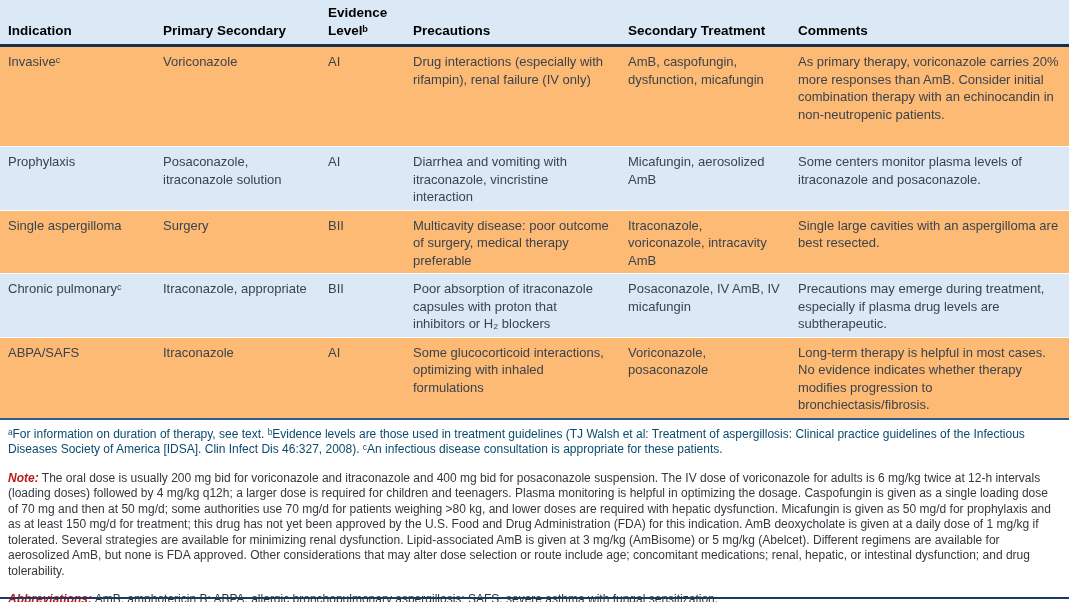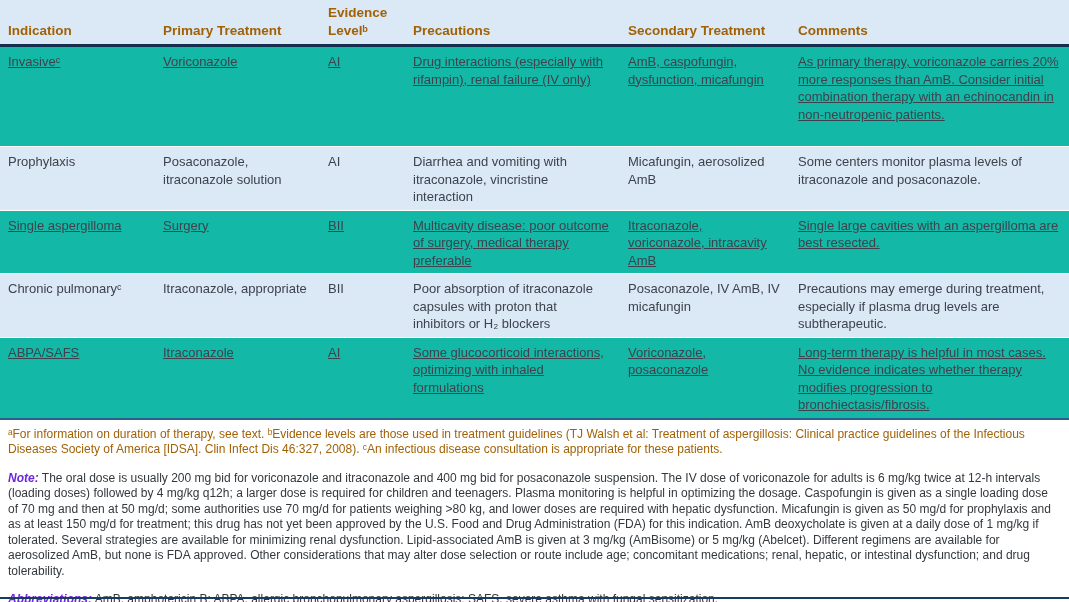--- a/index.html
+++ b/index.html
@@ -21,52 +21,52 @@
   }
   col.c1{width:155px}col.c2{width:165px}col.c3{width:85px}
   col.c4{width:215px}col.c5{width:170px}col.c6{width:279px}
   thead th{
     background:#dcse;
     background:#dbe8f6;
     text-align:left;
     vertical-align:bottom;
     font-size:13.5px;
     font-weight:bold;
-    color:#a16207;
+    color:#000000;
     padding:4px 10px 5px 8px;
     border-bottom:3px solid #15304e;
     height:32px;
   }
   tbody td{
     vertical-align:top;
     padding:6px 10px 4px 8px;
     border-top:1px solid #ffffff;
   }
-  tbody tr.row-light{background:#14b8a6;text-decoration:underline;}
+  tbody tr.row-light{background:#fdba74;}
   tbody tr.row-dark{background:#dbe8f6;border-radius:26px;}
   tbody tr:nth-child(1) td{height:89px;}
   tbody tr:nth-child(2) td{height:49px;}
   tbody tr:nth-child(3) td{height:49px;}
   tbody tr:nth-child(4) td{height:50px;}
   tbody tr:nth-child(5) td{height:65px;}
   table.tx{border-bottom:2px solid #2e5e8e;}
   
   .footnote{
     margin:7px 8px 0 8px;
     font-size:12px;
     line-height:15.5px;
-    color:#a16207;
+    color:#0c4a6e;
   }
   .note, .abbrev{
     margin:13px 8px 0 8px;
     font-size:12px;
     line-height:15.5px;
     color:#33383d;
   }
-  .bi{font-weight:bold;font-style:italic;color:#6d28d9;}
+  .bi{font-weight:bold;font-style:italic;color:#b91c1c;}
   .bottom-rule{
     position:absolute;
     left:0;bottom:3px;
     width:1069px;height:2px;
     background:#1b3a5f;
   }
 </style>
 </head>
 <body>
 
@@ -75,21 +75,21 @@
     <col class="c1">
       <col class="c2">
       <col class="c3">
     <col class="c4">
       <col class="c5">
       <col class="c6">
   </colgroup>
   <thead>
     <tr>
       <th>Indication</th>
-      <th>Primary Treatment</th>
+      <th>Primary Secondary</th>
       <th>Evidence Levelᵇ</th>
       <th>Precautions</th>
       <th>Secondary Treatment</th>
       <th>Comments</th>
     </tr>
   </thead>
   <tbody>
       <tr class="row-light">
         <td>Invasiveᶜ</td>
         <td>Voriconazole</td>

